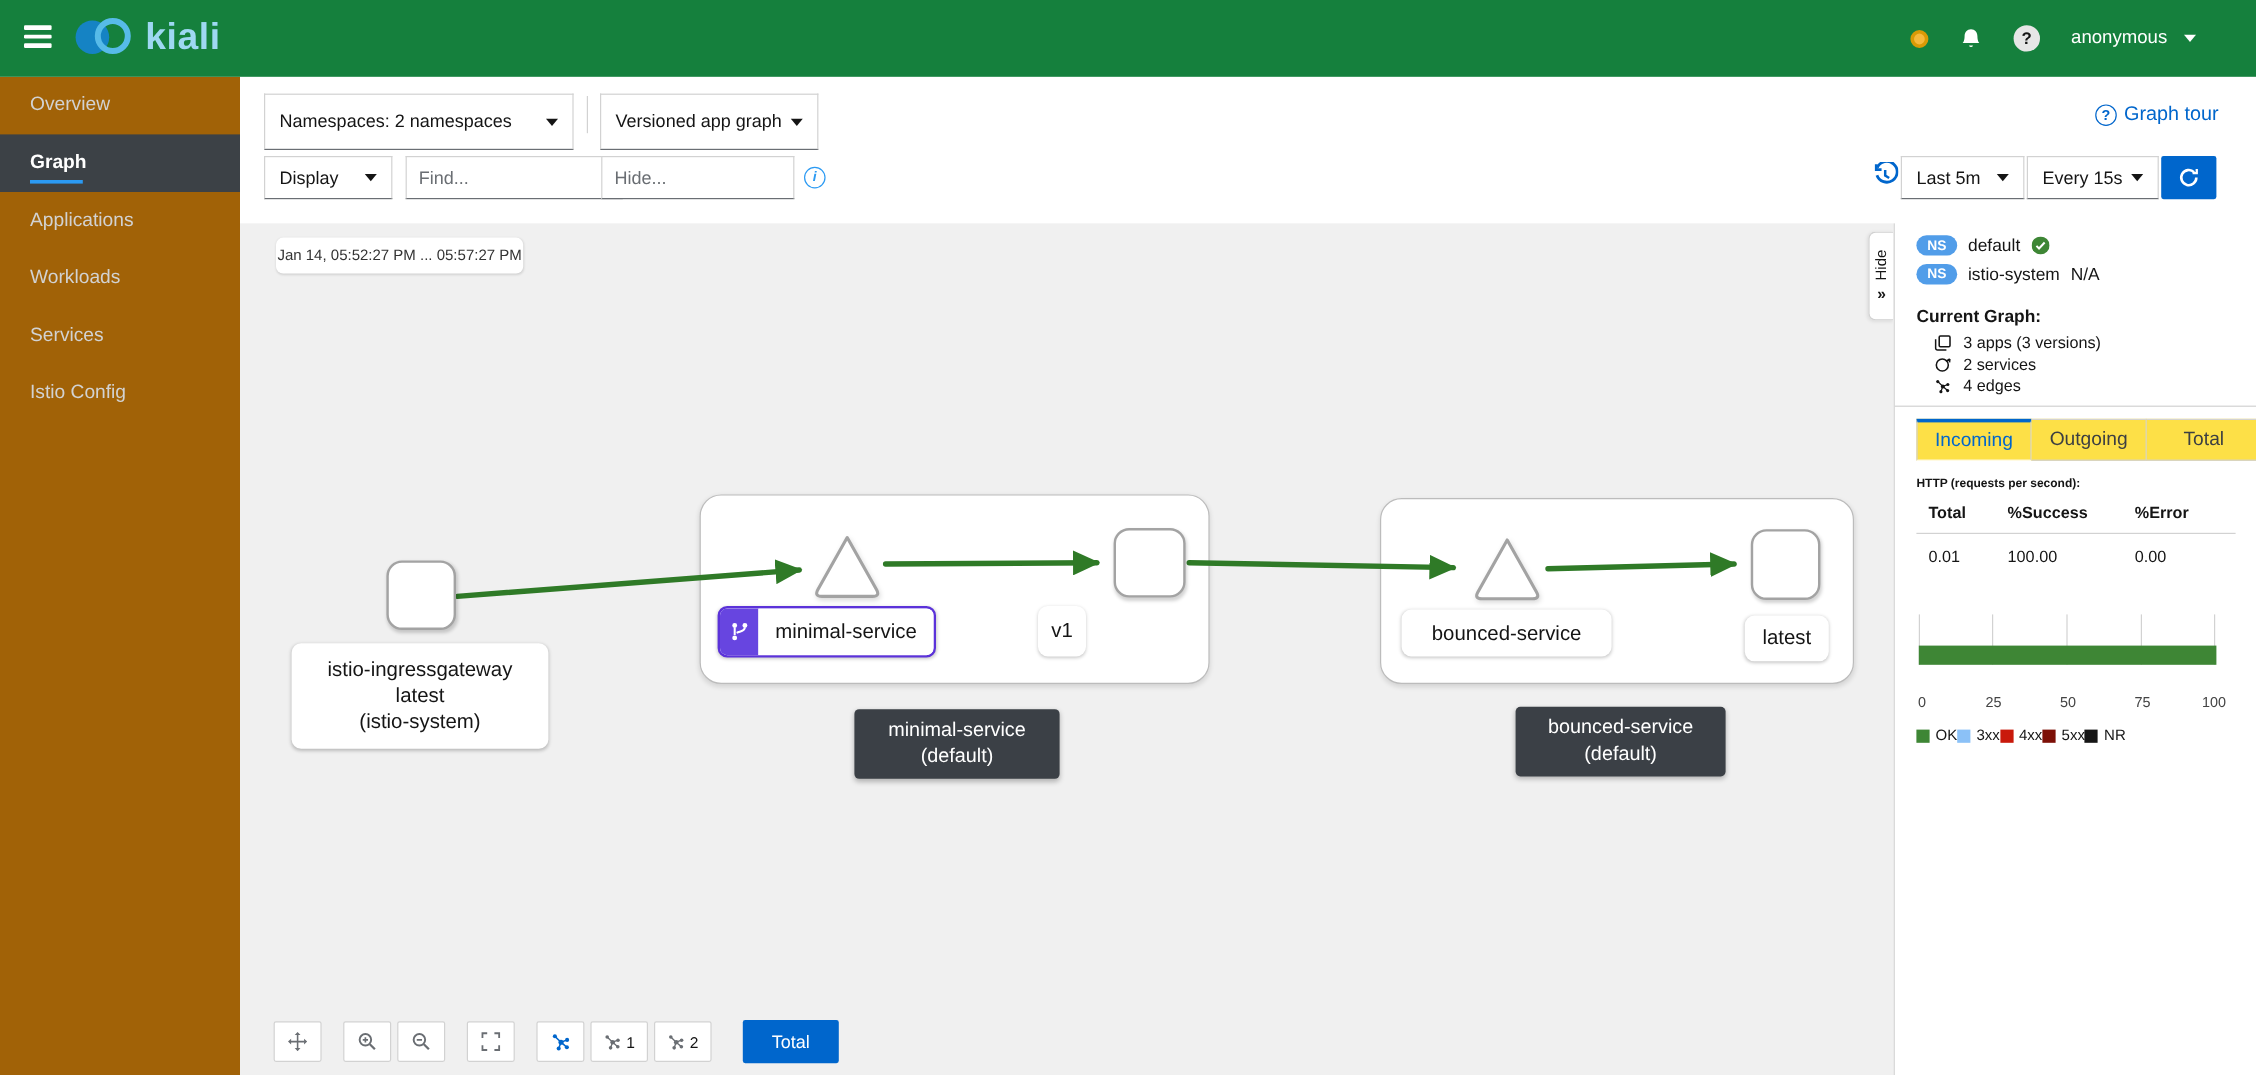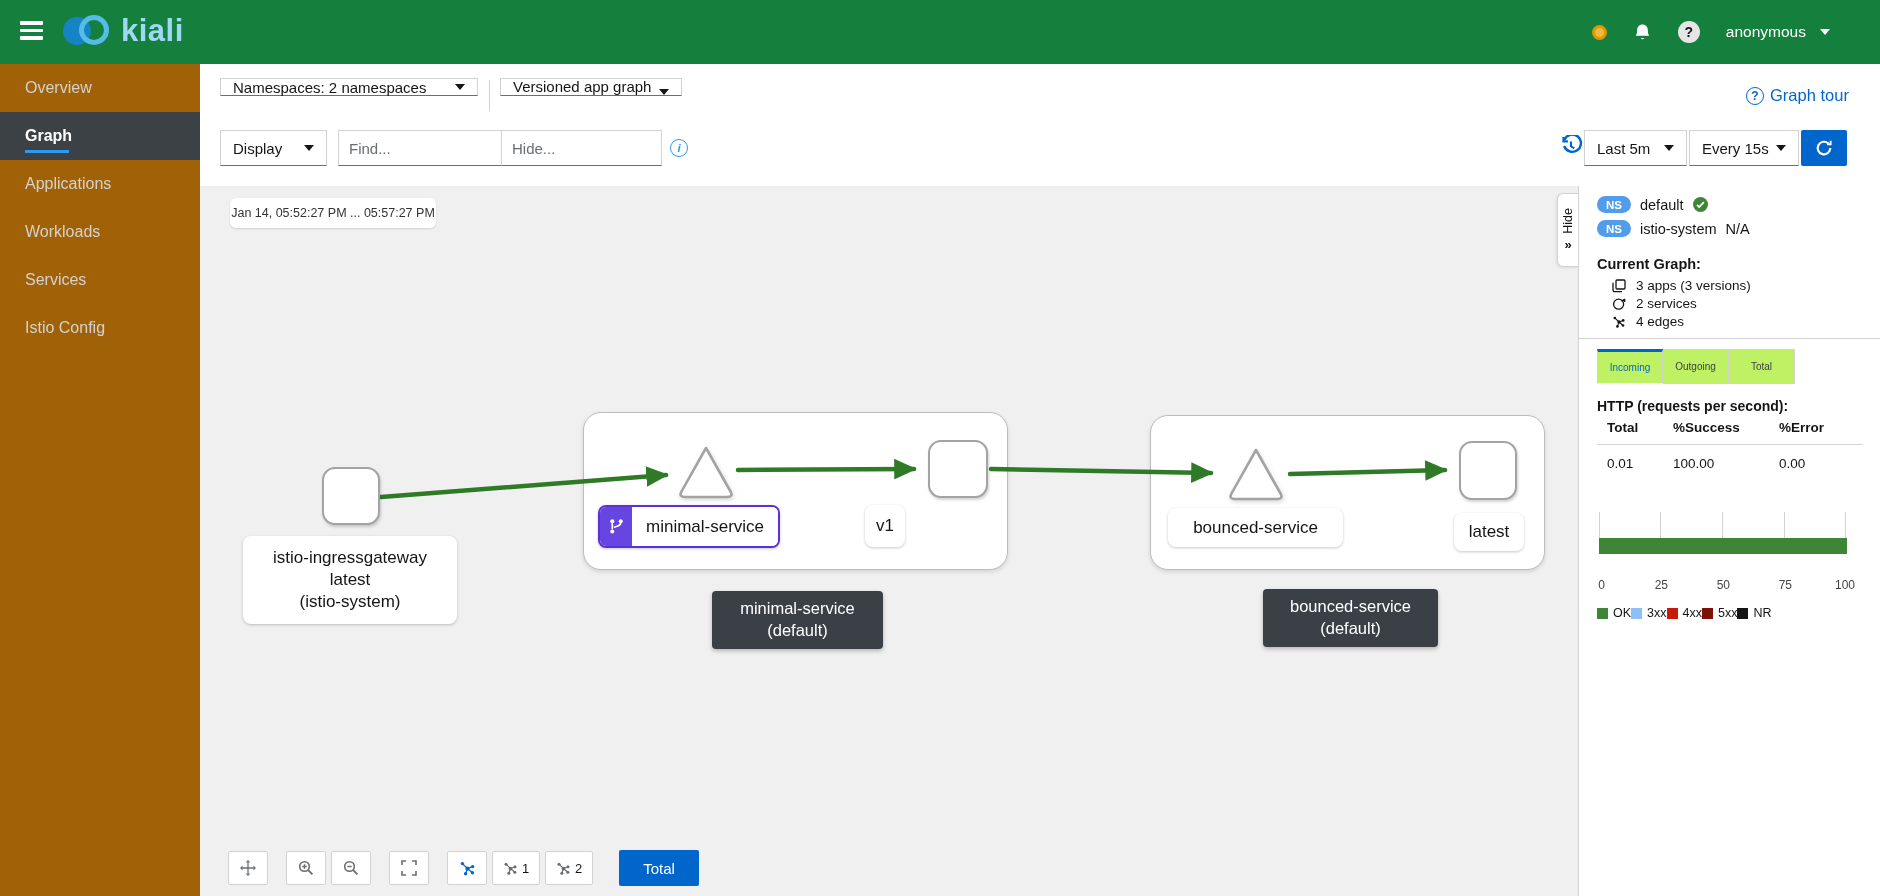--- a/index.html
+++ b/index.html
@@ -21,26 +21,26 @@
   .caret-d { width:0; height:0; border-left:5px solid transparent; border-right:5px solid transparent; border-top:6px solid #151515; }
 
   
   .sidebar { position:absolute; top:64px; left:0; width:200px; bottom:0; background:#a16207; z-index:20; }
   .nav-item { height:48px; display:flex; align-items:center; padding-left:25px; color:#d2d2d2; font-size:16px; cursor:pointer; position:relative; }
   .nav-item.active { background:#3c4146; color:#fff; font-weight:bold; }
   .nav-item.active::after { content:""; position:absolute; left:25px; bottom:7px; width:44px; height:3.5px; background:#2b9af3; }
 
   
   .toolbar { position:absolute; top:64px; left:200px; right:0; height:122px; background:#fff; z-index:10; }
-  .pfselect { position:absolute; background:#fff; border:1px solid #d2d2d2; border-bottom-color:#6a6e73; height:18px; display:flex; align-items:center; justify-content:space-between; padding:0 12px; font-size:15px; color:#151515; cursor:pointer; }
+  .pfselect { position:absolute; background:#fff; border:1px solid #d2d2d2; border-bottom-color:#6a6e73; height:47px; display:flex; align-items:center; justify-content:space-between; padding:0 12px; font-size:15px; color:#151515; cursor:pointer; }
   .pfinput { position:absolute; height:36px; border:1px solid #d2d2d2; border-bottom-color:#6a6e73; padding:0 10px; font-size:15px; color:#151515; background:#fff; }
   .pfinput::placeholder { color:#6a6e73; }
   .sel-ns { left:20px; top:14px; width:258px; }
   .divider-v { position:absolute; left:289px; top:16px; width:1px; height:31px; background:#d2d2d2; }
-  .sel-type { left:300px; top:14px; width:182px;align-items:flex-end; }
+  .sel-type { left:300px; top:14px; width:182px; }
   .tour-link { position:absolute; left:1546px; top:22px; display:flex; align-items:center; gap:6px; color:#06c; font-size:16.5px; cursor:pointer; white-space:nowrap; }
   .q-circle { width:18px; height:18px; border-radius:50%; border:1.5px solid #06c; color:#06c; font-size:12px; font-weight:bold; display:flex; align-items:center; justify-content:center; flex:none; }
   .sel-display { left:20px; top:66px; width:107px; height:36px; }
   .inp-find { left:138px; top:66px; width:181px; }
   .inp-hide { left:301px; top:66px; width:161px; }
   .info-circle { position:absolute; left:470px; top:75px; width:18px; height:18px; border-radius:50%; border:1.5px solid #2b9af3; color:#2b9af3; font-size:11.5px; font-weight:bold; font-style:italic; display:flex; align-items:center; justify-content:center; }
   .history-ic { position:absolute; left:1360px; top:71px; cursor:pointer; }
   .sel-range { left:1384px; top:66px; width:103px; height:36px; }
   .sel-interval { left:1489px; top:66px; width:110px; height:36px; }
   .refresh-btn { position:absolute; left:1601px; top:66px; width:46px; height:36px; background:#06c; border:none; border-radius:2px; display:flex; align-items:center; justify-content:center; cursor:pointer; }
@@ -87,24 +87,24 @@
   .legend-btn { width:80px; height:36px; margin-left:26px; background:#06c; border:none; border-radius:2px; color:#fff; font-size:15px; cursor:pointer; font-family:inherit; }
 
   
   .panel { position:absolute; top:186px; left:1578px; right:0; bottom:0; background:#fff; border-left:1px solid #d2d2d2; z-index:6; }
   .ns-row { position:absolute; left:18px; display:flex; align-items:center; gap:9px; font-size:14.5px; color:#151515; }
   .ns-pill { background:#519de9; color:#fff; font-size:11.5px; font-weight:bold; border-radius:10px; padding:2.5px 9px; }
   .cg-title { position:absolute; left:18px; top:70px; font-weight:bold; font-size:14.5px; color:#151515; }
   .stat { position:absolute; left:33px; display:flex; align-items:center; gap:10px; font-size:13.5px; color:#151515; }
   .panel-divider { position:absolute; left:0; right:0; top:152px; height:1px; background:#d2d2d2; }
   .tabs { position:absolute; left:18px; top:163px; display:flex; }
-  .tab { width:66px; height:35px; display:flex; align-items:center; justify-content:center; font-size:10px; color:#3c3f42; background:#bef264; border:1px solid #d2d2d2; cursor:pointer; }
+  .tab { width:96px; height:35px; display:flex; align-items:center; justify-content:center; font-size:16px; color:#3c3f42; background:#fde047; border:1px solid #d2d2d2; cursor:pointer; }
   .tab + .tab { border-left:none; }
   .tab.active { color:#06c; border-top:3px solid #06c; border-bottom:1px solid #fff; border-left:1px solid #d2d2d2; }
-  .http-title { position:absolute; left:18px; top:212px; font-weight:bold; font-size:14px; color:#151515; }
+  .http-title { position:absolute; left:18px; top:212px; font-weight:bold; font-size:10px; color:#151515; }
   .ttable { position:absolute; left:18px; top:234px; width:266px; font-size:13.5px; color:#151515; }
   .trow { display:grid; grid-template-columns:66px 106px 94px; padding-left:10px; }
   .trow.head { font-weight:bold; padding-bottom:9px; border-bottom:1px solid #d2d2d2; }
   .trow.vals { padding-top:11px; }
   .chart { position:absolute; left:20px; top:326px; width:248px; height:42px; }
   .gridline { position:absolute; top:0; bottom:0; width:1px; background:#d2d2d2; }
   .bar { position:absolute; left:0; bottom:0; height:16px; }
   .xticks { position:absolute; left:20px; top:392px; width:248px; height:14px; font-size:12px; color:#444; }
   .xticks span { position:absolute; transform:translateX(-40%); }
   .legend { position:absolute; left:18px; top:420px; display:flex; align-items:center; gap:0; font-size:12.5px; color:#151515; }

